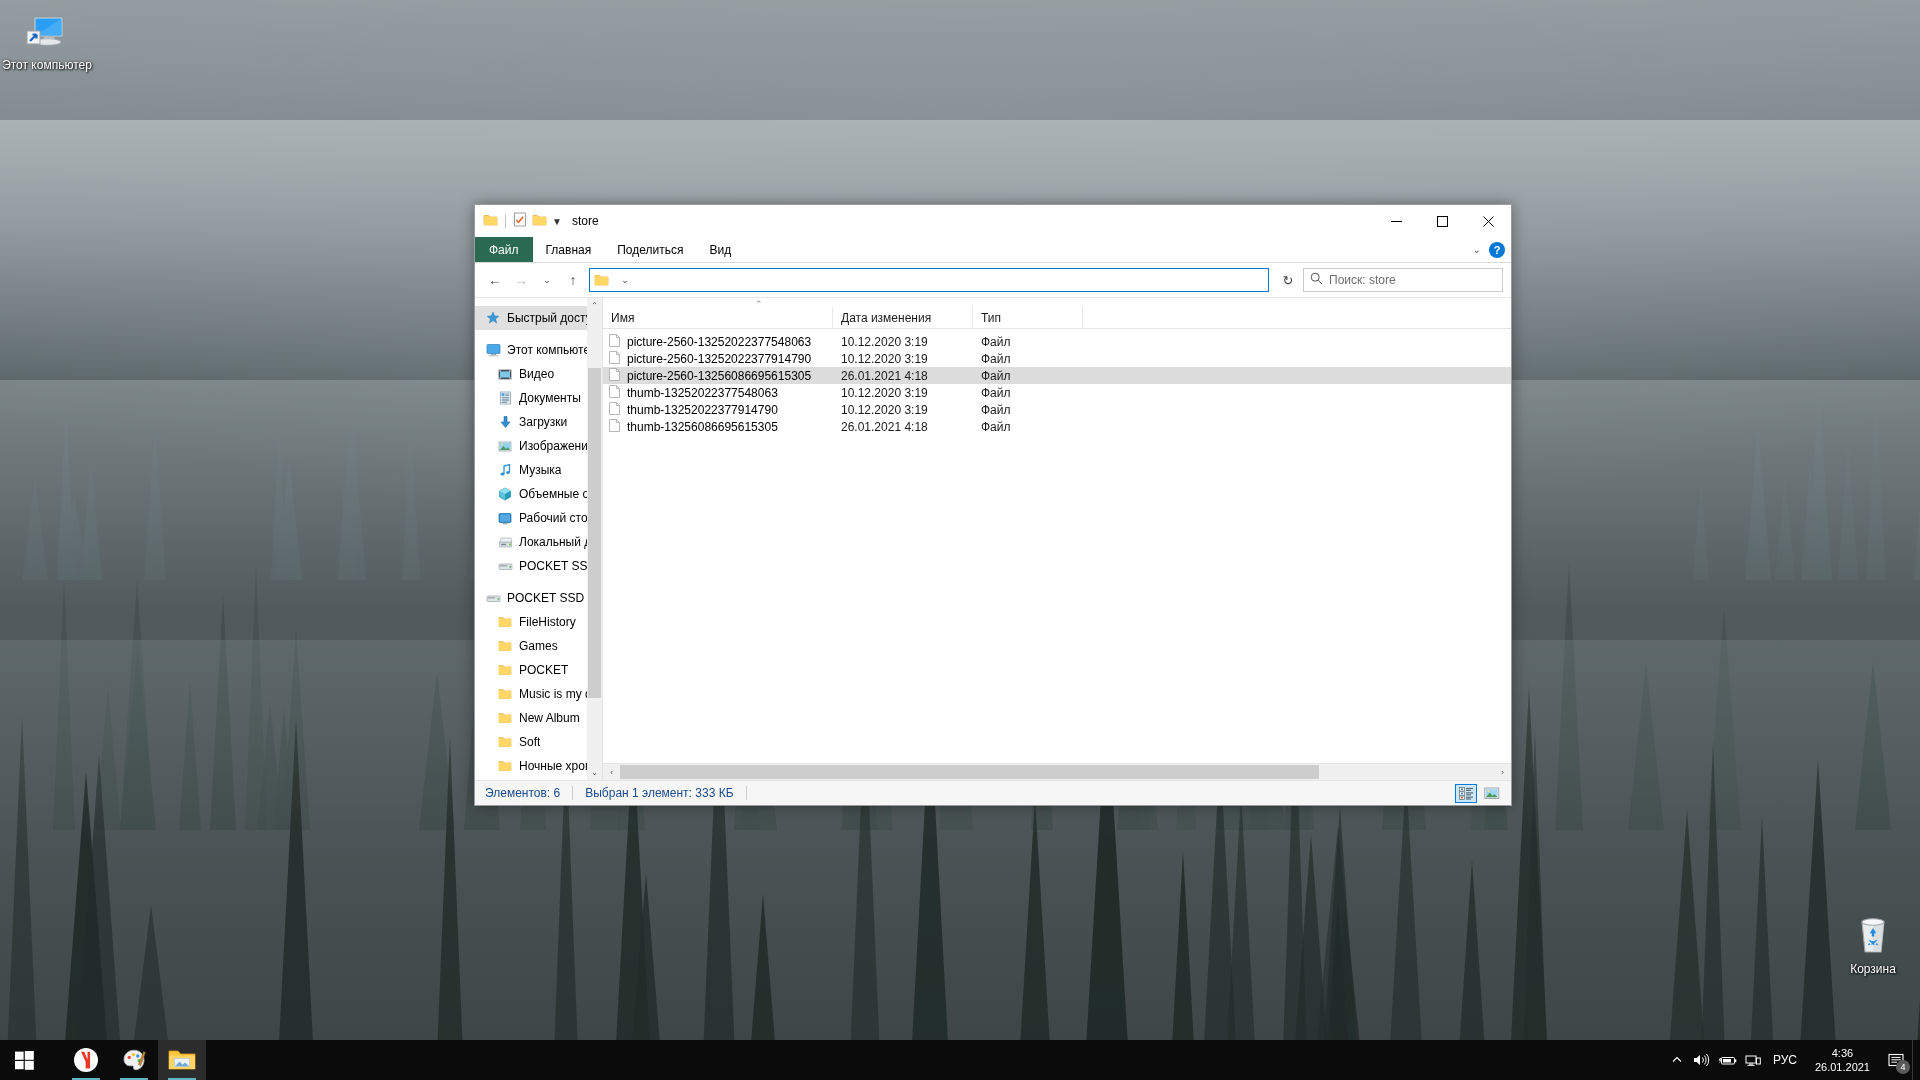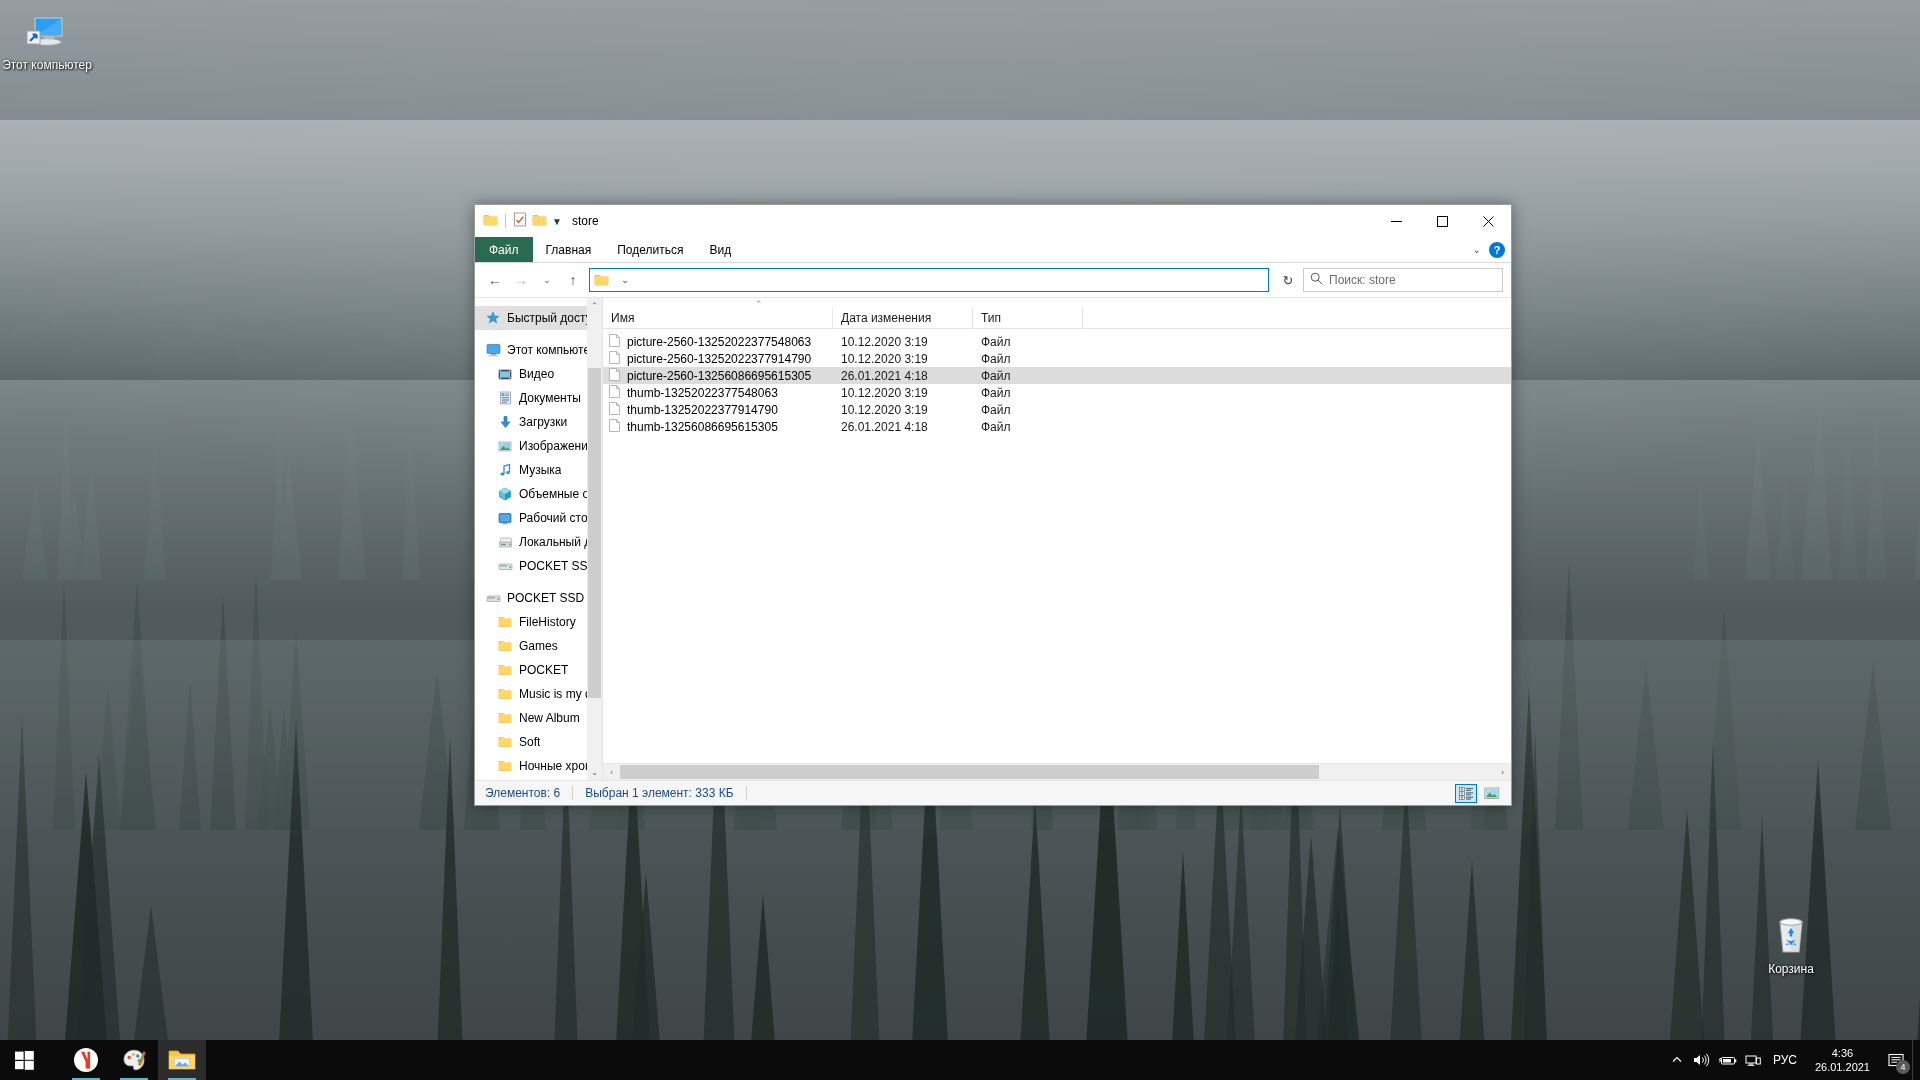--- a/index.html
+++ b/index.html
@@ -47,21 +47,21 @@
     width: 90px;
     text-align: center;
     color: #fff;
     font-size: 12px;
     line-height: 14px;
     text-shadow: 1px 1px 2px rgba(0,0,0,.85), 0 0 3px rgba(0,0,0,.7);
     cursor: default;
   }
   .desktop-icon .glyph { height: 50px; display: flex; align-items: center; justify-content: center; }
   #icon-this-pc { left: 2px; top: 8px; }
-  #icon-recycle-bin { left: 1746px; top: 912px; }
+  #icon-recycle-bin { left: 1828px; top: 912px; }
 
   
   #explorer-window {
     position: absolute;
     left: 474px; top: 204px;
     width: 1038px; height: 602px;
     background: #fff;
     border: 1px solid #9a9a9a;
     box-shadow: 0 0 14px rgba(0,0,0,.38);
     display: flex; flex-direction: column;

